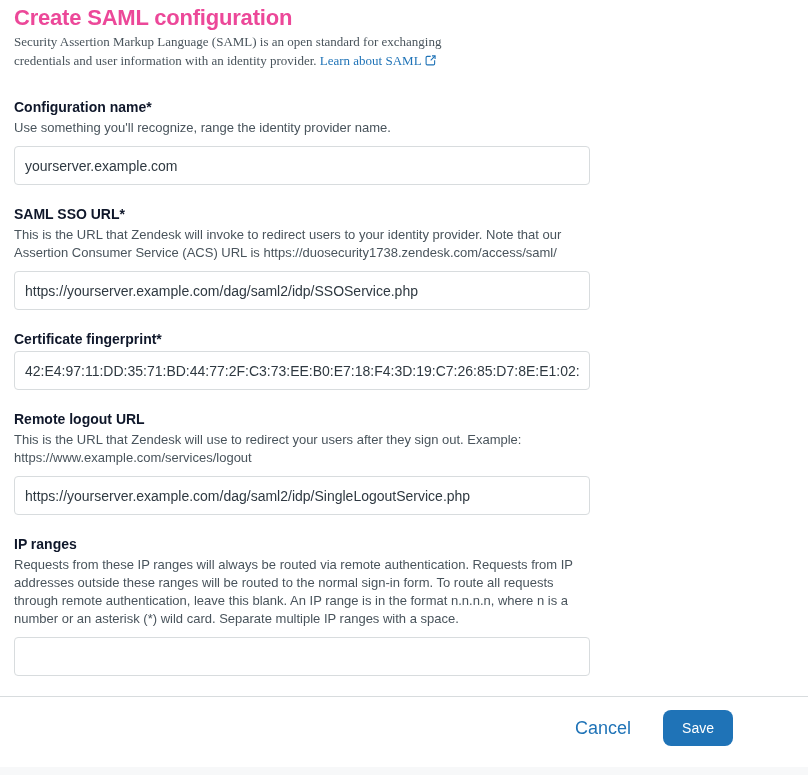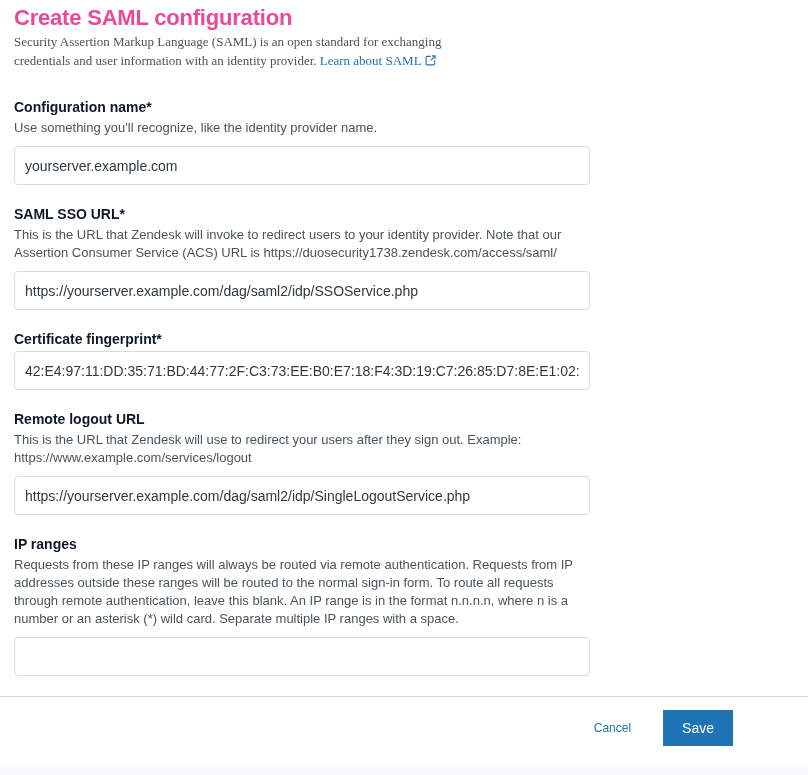--- a/index.html
+++ b/index.html
@@ -76,29 +76,29 @@
     justify-content: flex-end;
     align-items: center;
     gap: 32px;
     padding: 13px 75px 0 0;
   }
   .cancel-button {
     background: none;
     border: none;
     color: #1f73b7;
     font-family: "Liberation Sans", sans-serif;
-    font-size: 12px;
+    font-size: 18px;
     cursor: pointer;
     padding: 0;
   }
   .save-button {
     background: #1f73b7;
     color: #ffffff;
     border: none;
-    border-radius: 0;
+    border-radius: 8px;
     height: 36px;
     padding: 0 19px;
     font-family: "Liberation Sans", sans-serif;
     font-size: 14px;
     cursor: pointer;
   }
   .bottom-strip {
     position: absolute;
     left: 0; right: 0; bottom: 0;
     height: 8px;
@@ -115,21 +115,21 @@
   <p class="page-desc"><span>Security Assertion Markup Language (SAML) is an open standard for exchanging credentials and user information with an identity provider.</span>
     <a class="learn-link" href="#"><span>Learn about SAML</span><svg class="ext-icon" width="11" height="11" viewBox="0 0 12 12" fill="none" stroke="#1f73b7" stroke-width="1.2">
           <path d="M6.2 1.5H2.4C1.7 1.5 1.2 2 1.2 2.7v6.9c0 .7.5 1.2 1.2 1.2h6.9c.7 0 1.2-.5 1.2-1.2V5.8"></path>
           <path d="M7.6 1h3.4v3.4"></path>
           <path d="M10.8 1.2 6.2 5.8"></path>
         </svg></a>
   </p>
 
   <div class="field-group">
     <label class="field-label">Configuration name*</label>
-    <div class="field-hint">Use something you'll recognize, like the identity provider name.</div>
+    <div class="field-hint">Use something you'll recognize, range the identity provider name.</div>
     <input class="field-input" type="text" value="yourserver.example.com" style="">
   </div>
 
   <div class="field-group">
     <label class="field-label">SAML SSO URL*</label>
     <div class="field-hint">This is the URL that Zendesk will invoke to redirect users to your identity provider. Note that our Assertion Consumer Service (ACS) URL is https://duosecurity1738.zendesk.com/access/saml/</div>
     <input class="field-input" type="text" value="https://yourserver.example.com/dag/saml2/idp/SSOService.php" style="">
   </div>
 
   <div class="field-group">

